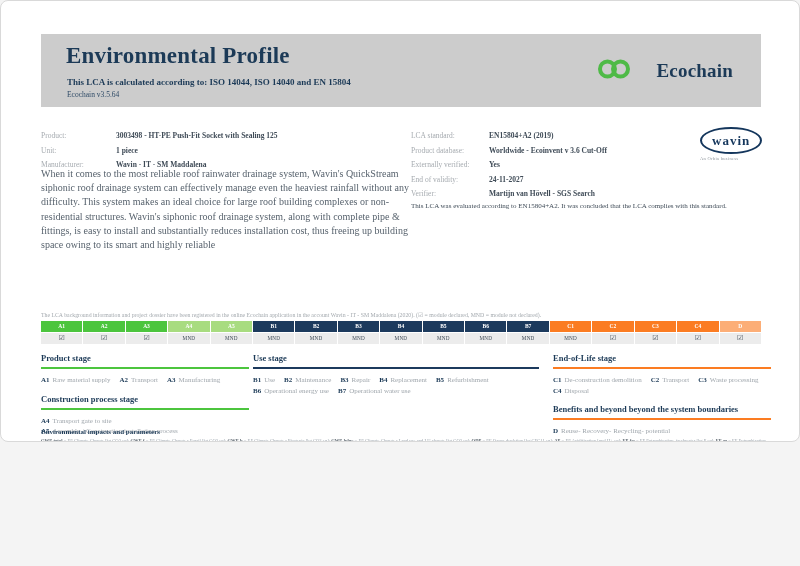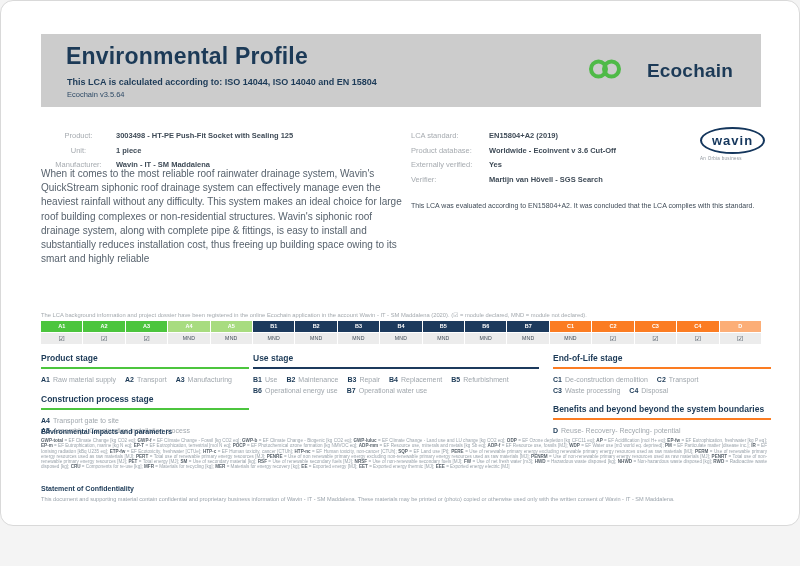--- a/index.html
+++ b/index.html
@@ -1,33 +1,33 @@
 <!DOCTYPE html>
 <html><head>
 <meta charset="utf-8">
 <style>
   * { margin:0; padding:0; box-sizing:border-box; }
   html,body { width:800px; height:566px; background:#f4f4f4; font-family:"Liberation Sans", sans-serif; }
-  .page { position:absolute; left:0; top:0; width:800px; height:526px; background:#ffffff;
-          border:1px solid #d9d9d9; border-radius:13px; overflow:hidden; }
+  .page { position:absolute; left:0; top:0; width:800px; height:442px; background:#ffffff;
+          border:1px solid #d9d9d9; border-radius:8px; overflow:hidden;font-family:Liberation Serif, serif; }
 
   
   .header-band { position:absolute; left:40px; top:33px; width:720px; height:73px; background:#cccccc; }
   .header-title { position:absolute; left:25px; top:9px; font-size:23px; font-weight:600; color:#1c3a57; letter-spacing:.2px; }
   .header-sub   { position:absolute; left:26px; top:43px; font-size:9px;  font-weight:600; color:#1c3a57; }
   .header-ver   { position:absolute; left:26px; top:56px; font-size:7.5px; color:#2e4a66; }
   .brand { position:absolute; right:28px; top:50%; transform:translateY(-50%); display:flex; align-items:center; gap:24px; }
   .brand-name { font-size:19px; font-weight:700; color:#1c3a57; letter-spacing:.2px; }
 
   
   .info-col-left  { position:absolute; left:40px; top:126px; width:370px; }
   .info-col-right { position:absolute; left:410px; top:126px; width:290px; }
   .info-row { line-height:11.5px; white-space:nowrap; }
   .info-label { display:inline-block; color:#a6abb0; font-size:7.5px; }
-  .info-col-left  .info-label { width:75px;text-align:center; }
+  .info-col-left  .info-label { width:75px; }
   .info-col-right .info-label { width:78px; }
   .info-value { color:#3f4b57; font-size:7.5px; font-weight:700; }
   .description { position:absolute; left:40px; top:166px; width:372px; font-size:10px; line-height:1.42;
                  color:#57626d; }
   .eval-note { position:absolute; left:410px; top:201px; width:372px; font-size:7px; color:#3f4b57; }
 
   
   .wavin-wrap { position:absolute; left:699px; top:126px; width:84px; text-align:left; }
   .wavin-oval { display:inline-block; border:2.5px solid #14365c; border-radius:50%; padding:2px 10px 3px; }
   .wavin-text { font-size:13px; font-weight:700; color:#14365c; letter-spacing:1px; }
@@ -103,20 +103,21 @@
       <div class="info-row"><span class="info-label">Product:</span><span class="info-value">3003498 - HT-PE Push-Fit Socket with Sealing 125</span></div>
       <div class="info-row"><span class="info-label">Unit:</span><span class="info-value">1 piece</span></div>
       <div class="info-row"><span class="info-label">Manufacturer:</span><span class="info-value">Wavin - IT - SM Maddalena</span></div>
     </div>
   <div class="description">When it comes to the most reliable roof rainwater drainage system, Wavin's QuickStream siphonic roof drainage system can effectively manage even the heaviest rainfall without any difficulty. This system makes an ideal choice for large roof building complexes or non-residential structures. Wavin's siphonic roof drainage system, along with complete pipe &amp; fittings, is easy to install and substantially reduces installation cost, thus freeing up building space owing to its smart and highly reliable</div>
 
   <div class="info-col-right" id="lca-rows">
       <div class="info-row"><span class="info-label">LCA standard:</span><span class="info-value">EN15804+A2 (2019)</span></div>
       <div class="info-row"><span class="info-label">Product database:</span><span class="info-value">Worldwide - Ecoinvent v 3.6 Cut-Off</span></div>
       <div class="info-row"><span class="info-label">Externally verified:</span><span class="info-value">Yes</span></div>
+      <div class="info-row"><span class="info-label">End of validity:</span><span class="info-value">24-11-2027</span></div>
       <div class="info-row"><span class="info-label">Verifier:</span><span class="info-value">Martijn van Hövell - SGS Search</span></div>
     </div>
   <div class="eval-note">This LCA was evaluated according to EN15804+A2. It was concluded that the LCA complies with this standard.</div>
 
   <div class="wavin-wrap">
     <span class="wavin-oval">
       <span class="wavin-text">wavin</span>
     </span>
     <div class="wavin-sub">An Orbia business</div>
   </div>

